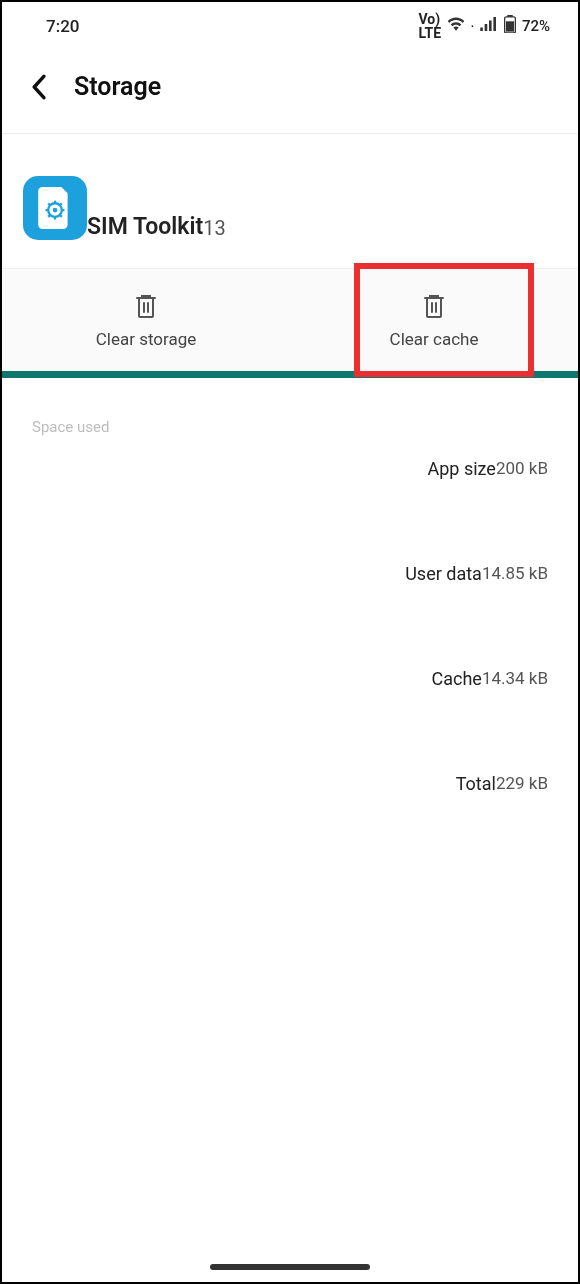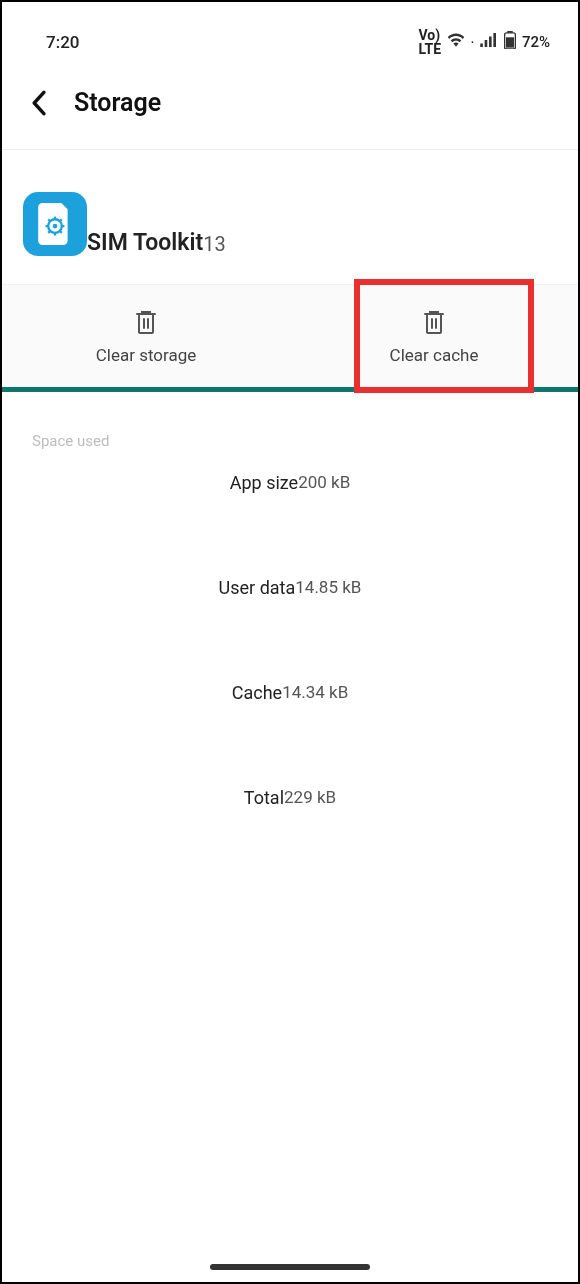--- a/index.html
+++ b/index.html
@@ -8,21 +8,21 @@
       height: 1284px;
       background: #fff;
       font-family: -apple-system, Roboto, "Segoe UI", Arial, sans-serif;
       position: relative;
       border: 2px solid #000;
     }
     .status-bar {
       display: flex;
       justify-content: space-between;
       align-items: center;
-      padding: 26px 28px 8px 44px;
+      padding: 10px 28px 8px 44px;
       font-size: 17px;
       font-weight: 500;
       color: #222;
     }
     .status-right { display: flex; align-items: center; gap: 6px; font-size: 15px; }
     .volte { font-size: 14px; font-weight: 700; line-height: 1; }
     .header {
       display: flex;
       align-items: center;
       padding: 24px 22px 32px 22px;
@@ -40,21 +40,21 @@
       background: #1da1dc;
       border-radius: 15px;
       display: flex; align-items: center; justify-content: center;
     }
     .app-name { margin-top: 16px; font-size: 23px; font-weight: 600; color: #222; }
     .app-version { margin-top: 4px; font-size: 20px; color: #555; }
     .actions {
       display: flex;
       background: #fafafa;
       border-top: 1px solid #f0f0f0;
-      border-bottom: 5px solid #0f766e;
+      border-bottom: 7px solid #0f766e;
     }
     .action-btn {
       flex: 1;
       display: flex; flex-direction: column; align-items: center; justify-content: center;
       padding: 24px 0 22px 0;
       gap: 10px;
       color: #555;
       position: relative;
     }
     .action-btn .label { font-size: 17px; color: #444; }
@@ -62,21 +62,21 @@
       position: absolute;
       border: 6px solid #e92f2f;
       top: -6px; bottom: -6px; left: 64px; right: 44px;
       pointer-events: none;
     }
     .section-header {
       padding: 40px 46px 8px 30px;
       font-size: 15px; color: #bdbdbd;
     }
     .row {
-      display: flex; justify-content: center; align-items: flex-start;
+      display: flex; justify-content: flex-end; align-items: flex-start;
       padding: 14px 30px 70px 30px;
       font-size: 18px;
       color: #222;
     }
     .row .value { color: #555; font-size: 17px; }
     .nav-bar {
       position: absolute;
       bottom: 12px;
       left: 50%;
       transform: translateX(-50%);

